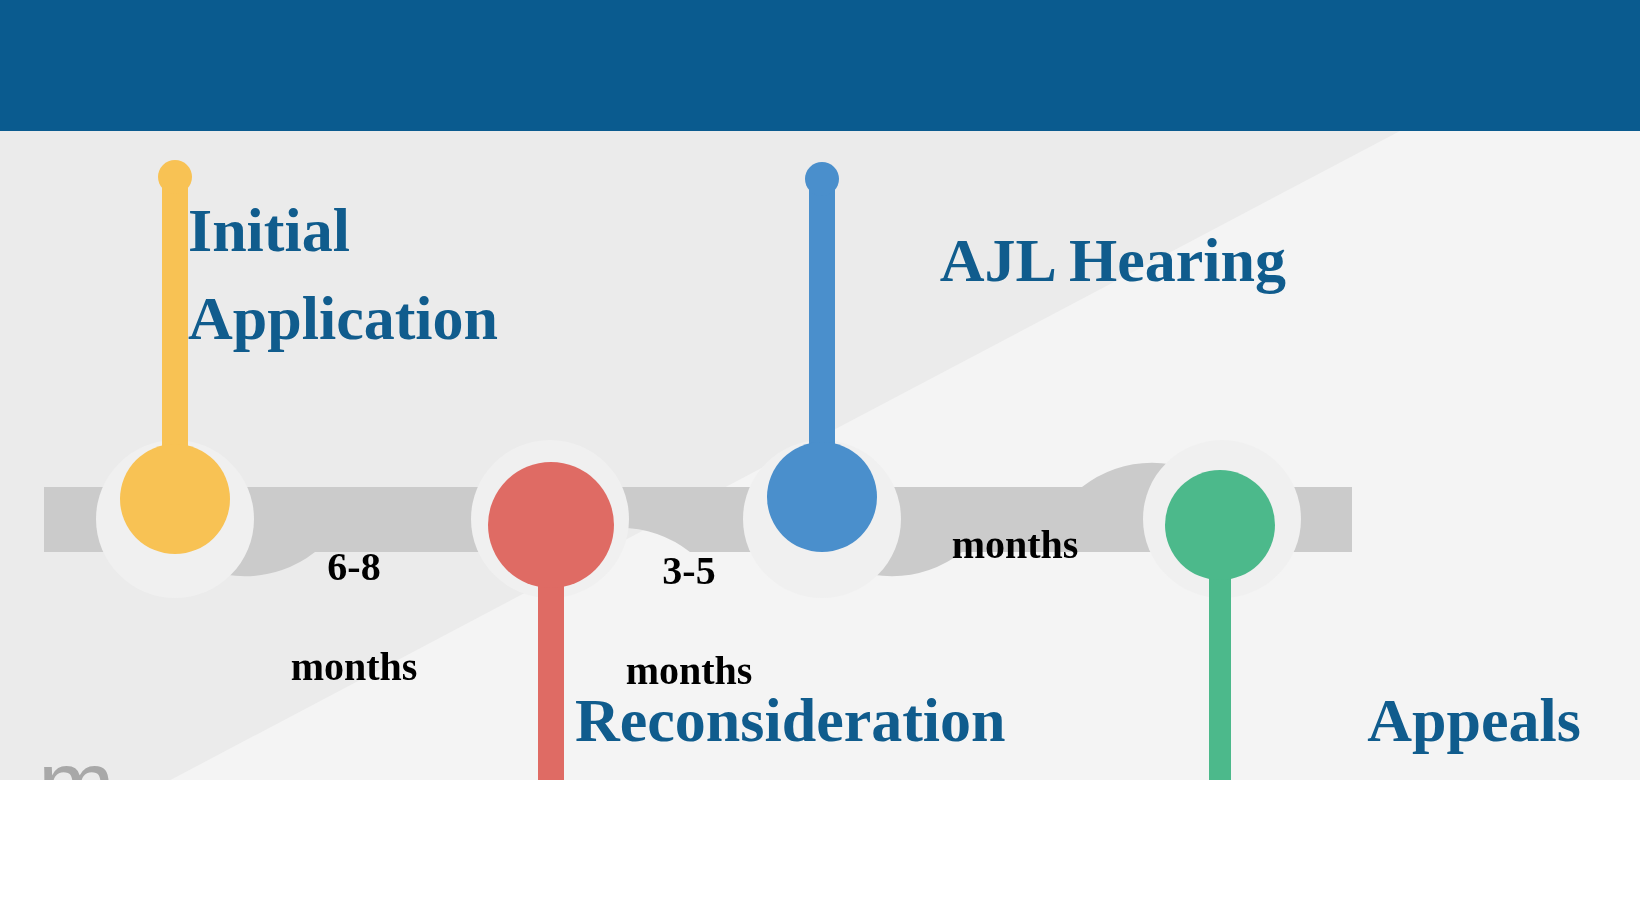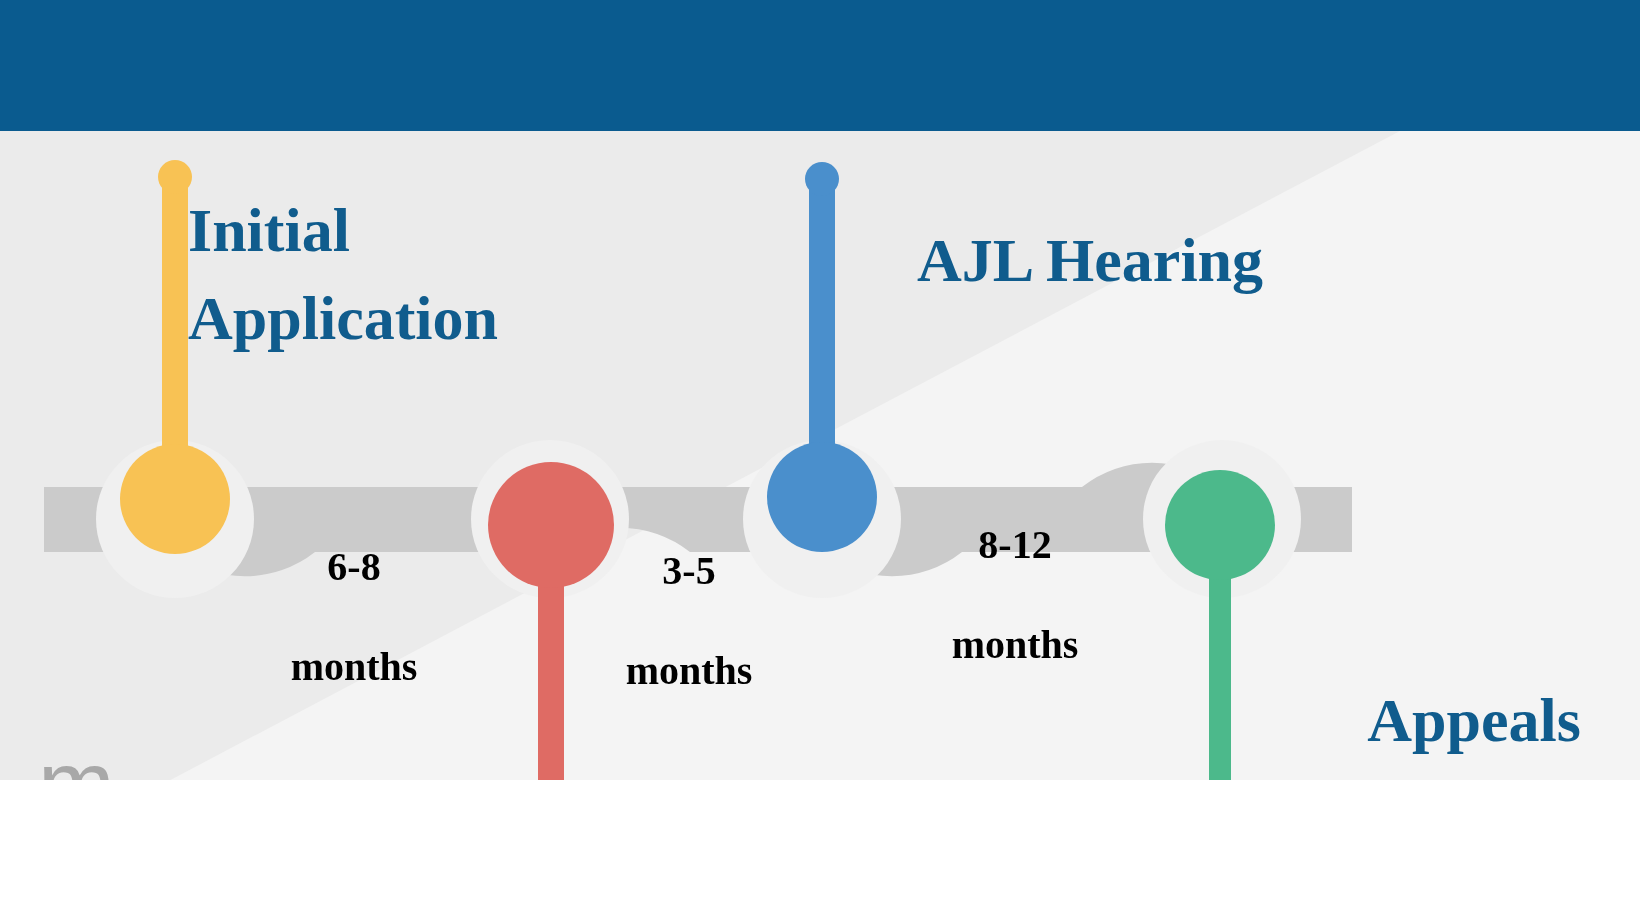--- a/index.html
+++ b/index.html
@@ -75,21 +75,21 @@
     font-weight: bold;
     font-size: 40px;
     line-height: 1.25;
     text-align: center;
     z-index: 4;
     white-space: pre-line;
   }
 
   
   #label-initial     { left: 188px;  top: 186px;  width: 420px; text-align: left; }
-  #label-ajl         { left: 866px;  top: 216px;  width: 420px; text-align: center; margin-left: 14px; }
+  #label-ajl         { left: 866px;  top: 216px;  width: 420px; text-align: right; }
   #label-reconsider  { left: 575px;  top: 676px;  width: 560px; text-align: left; }
   #label-appeals     { left: 1304px; top: 676px;  width: 340px; text-align: center; }
 
   #gap-1 { left: 248px;  top: 492px; width: 212px; }
   #gap-2 { left: 594px;  top: 496px; width: 190px; }
   #gap-3 { left: 920px;  top: 470px; width: 190px; }
 
   
   #watermark {
     position: absolute;
@@ -171,33 +171,33 @@
       <circle cx="1220" cy="842" r="15" fill="#4cb98b"></circle>
       <circle cx="1220" cy="525" r="55" fill="#4cb98b"></circle>
     </g>
   </svg>
 
   <div class="node-label" id="label-initial">Initial
 Application</div>
 
   <div class="node-label" id="label-ajl">AJL Hearing</div>
 
+  <div class="node-label" id="label-reconsider">Reconsideration</div>
 
   <div class="node-label" id="label-appeals">Appeals</div>
 
   <div class="gap-label" id="gap-1">
     <div>6-8</div>
     <div>months</div>
   </div>
 
   <div class="gap-label" id="gap-2">
     <div>3-5</div>
     <div>months</div>
   </div>
 
   <div class="gap-label" id="gap-3">
-    <div>8-12</div>
     <div>months</div>
   </div>
 
   <div id="watermark">m</div>
 
 </div>
 
 </body></html>

